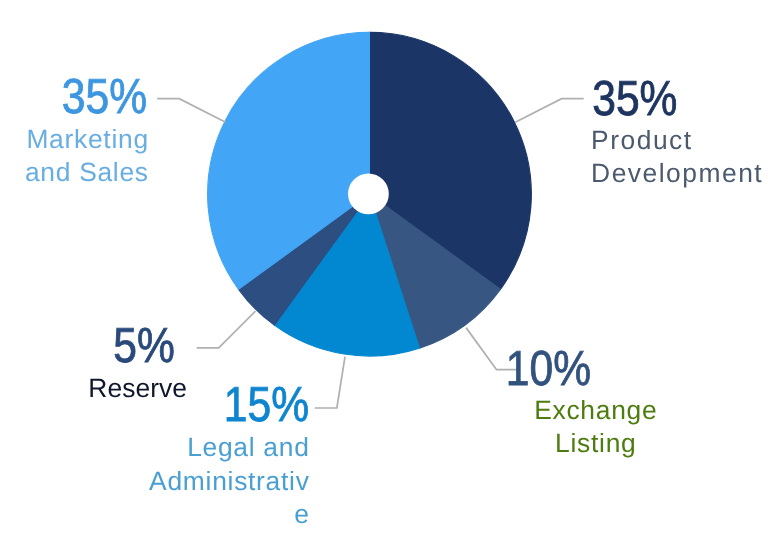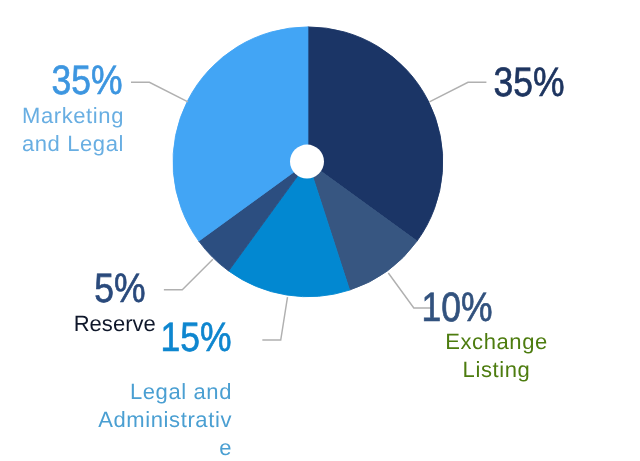--- a/index.html
+++ b/index.html
@@ -22,21 +22,21 @@
   .lbl-ms .pct,.lbl-la .pct,.lbl-rs .pct{margin-left:auto;}
   .lbl-pd .pct,.lbl-el .pct{margin-right:auto;}
 
   
   .lbl-ms{right:516px;width:110px;text-align:right;top:59.4px;}
   
   .lbl-pd{left:492.6px;width:148px;text-align:left;top:60.6px;}
   
   .lbl-el{left:424px;width:145px;text-align:center;top:285.7px;}
   
-  .lbl-la{right:408px;width:135px;text-align:right;top:316.1px;}
+  .lbl-la{right:382px;width:135px;text-align:right;top:316.1px;}
   
   .lbl-rs{right:484.1px;width:110px;text-align:right;top:266.9px;}
 </style>
 </head>
 <body>
 
 <div class="chart">
   <svg class="pie" viewBox="0 0 640 461">
     <g id="slices">
         <path d="M 307.9 161.8 L 307.90 26.90 A 134.9 134.9 0 0 1 417.04 241.09 Z" fill="#1b3566" stroke="#1b3566" stroke-width="0.9" stroke-linejoin="round"></path>
@@ -52,41 +52,42 @@
         <polyline points="212.89,259.21 182.27,289.83 163.87,289.83" fill="none" stroke="#b0b0b0" stroke-width="1.45"></polyline>
         <polyline points="187.97,101.88 149.39,82.23 130.99,82.23" fill="none" stroke="#b0b0b0" stroke-width="1.45"></polyline>
       </g>
     <circle id="hole" cx="307.0" cy="161.6" r="17.0" fill="#ffffff"></circle>
   </svg>
 
   <div class="lbl lbl-ms">
     <div class="pct" style="color: rgb(61, 150, 224);">
         <span>35%</span>
       </div>
-    <div class="txt" style="color: rgb(104, 174, 226);">Marketing and Legal</div>
+    <div class="txt" style="color: rgb(104, 174, 226);">Marketing and Sales</div>
   </div>
 
   <div class="lbl lbl-pd">
     <div class="pct" style="color: rgb(30, 53, 96);">
         <span>35%</span>
       </div>
+    <div class="txt" style="color: rgb(76, 90, 110);">Product Development</div>
   </div>
 
   <div class="lbl lbl-el">
     <div class="pct" style="color: rgb(50, 82, 126);">
         <span>10%</span>
       </div>
     <div class="txt" style="color: #4d7c0f;">Exchange Listing</div>
   </div>
 
   <div class="lbl lbl-la">
     <div class="pct" style="color: rgb(14, 134, 207);">
         <span>15%</span>
       </div>
-    <div class="txt" style="color: rgb(74, 159, 210); margin-top: 19px;">Legal and Administrative</div>
+    <div class="txt" style="color: rgb(74, 159, 210);">Legal and Administrative</div>
   </div>
 
   <div class="lbl lbl-rs">
     <div class="pct" style="color: rgb(42, 74, 124);">
         <span>5%</span>
       </div>
     <div class="txt" style="color: #0f172a;">Reserve</div>
   </div>
 </div>
 

